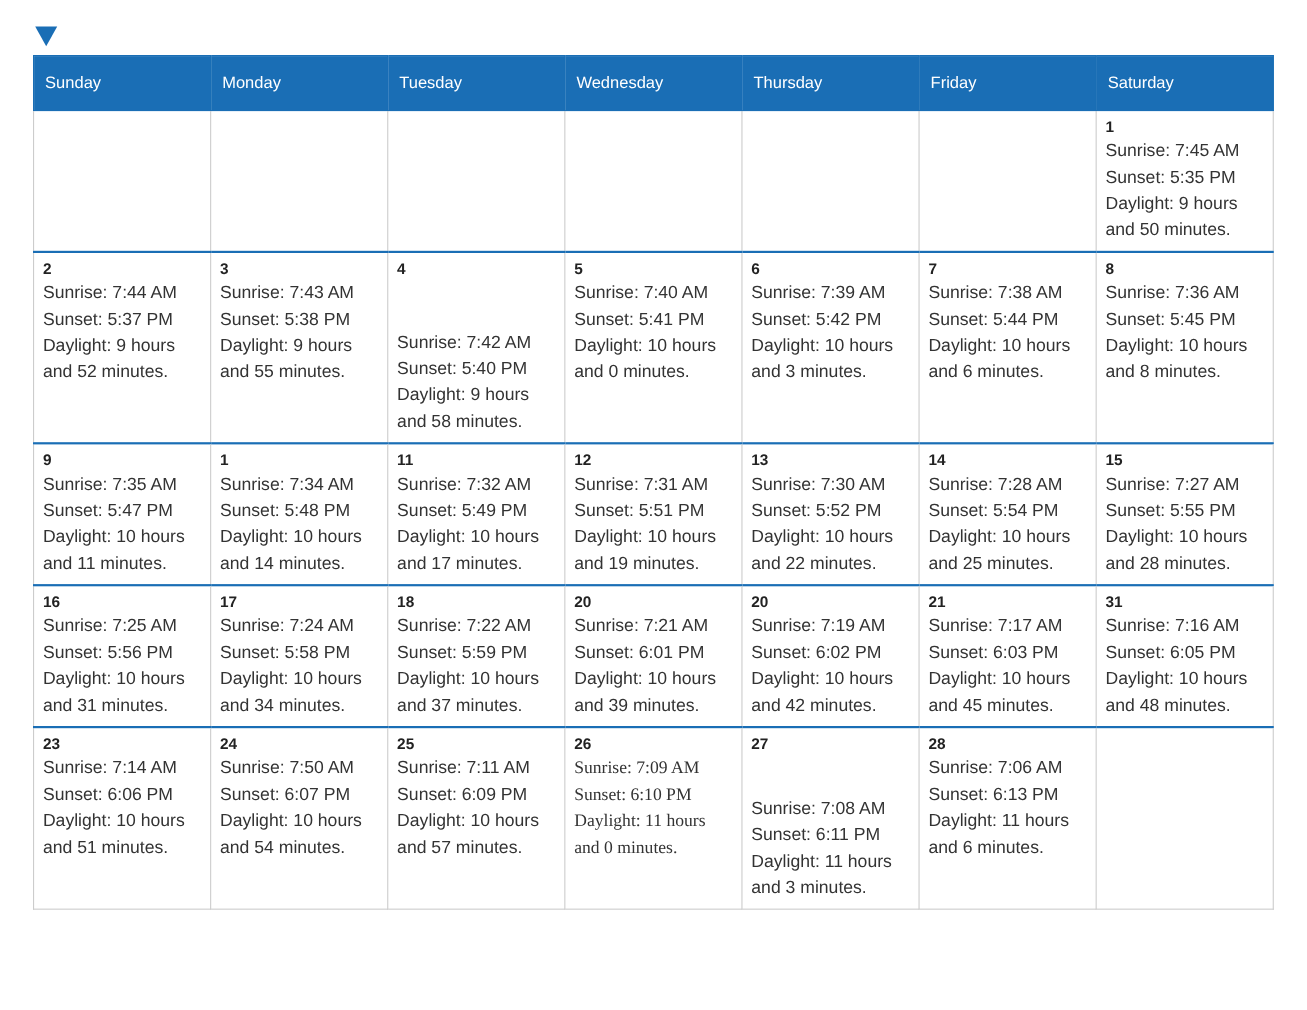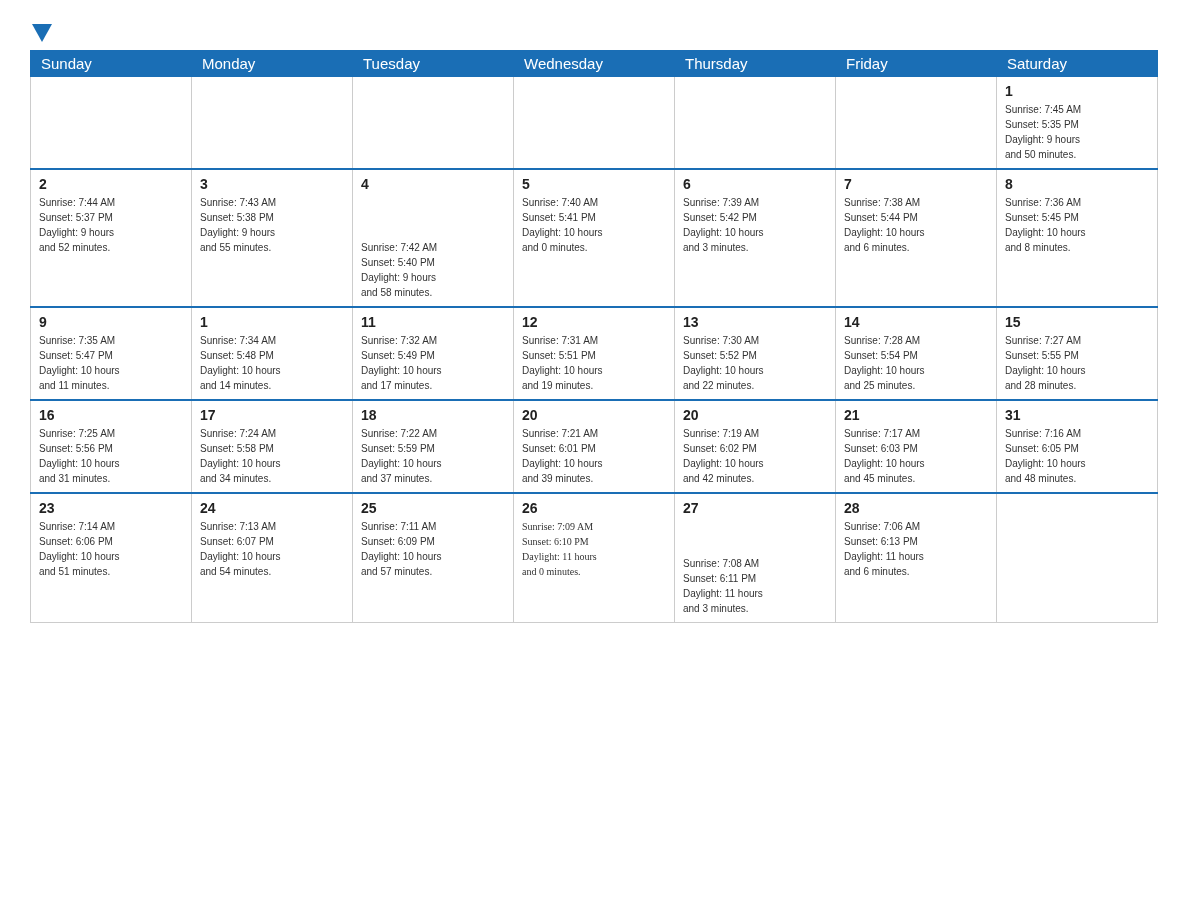--- a/index.html
+++ b/index.html
@@ -63,21 +63,21 @@
     .calendar {
       width: 100%;
       border-collapse: collapse;
       margin-top: 10px;
     }
     .calendar th {
       background-color: #1a6eb5;
       color: #fff;
       font-size: 15px;
       font-weight: normal;
-      padding: 4px 10px;
+      padding: 16px 10px;
       text-align: left;
       border: 1px solid #1a6eb5;
     }
     .calendar td {
       vertical-align: top;
       padding: 6px 8px;
       border: 1px solid #ccc;
       width: 14.28%;
       min-height: 90px;
       font-size: 12px;
@@ -90,21 +90,21 @@
     .calendar tr:first-child td {
       border-top: none;
     }
     .day-number {
       font-size: 14px;
       font-weight: bold;
       color: #222;
       margin-bottom: 3px;
     }
     .day-info {
-      font-size: 10px;
+      font-size: 16px;
       color: #333;
       line-height: 1.5;
     }
     .empty-cell {
       background: #f9f9f9;
     }
   </style>
 </head>
 <body>
 
@@ -306,21 +306,21 @@
       <tr>
         <td>
           <div class="day-number">23</div>
           <div class="day-info" style="white-space: pre-line;">Sunrise: 7:14 AM
 Sunset: 6:06 PM
 Daylight: 10 hours
 and 51 minutes.</div>
         </td>
         <td>
           <div class="day-number">24</div>
-          <div class="day-info" style="white-space: pre-line;">Sunrise: 7:13 AM
+          <div class="day-info" style="white-space: pre-line;">Sunrise: 7:50 AM
 Sunset: 6:07 PM
 Daylight: 10 hours
 and 54 minutes.</div>
         </td>
         <td>
           <div class="day-number">25</div>
           <div class="day-info" style="white-space: pre-line;">Sunrise: 7:11 AM
 Sunset: 6:09 PM
 Daylight: 10 hours
 and 57 minutes.</div>

